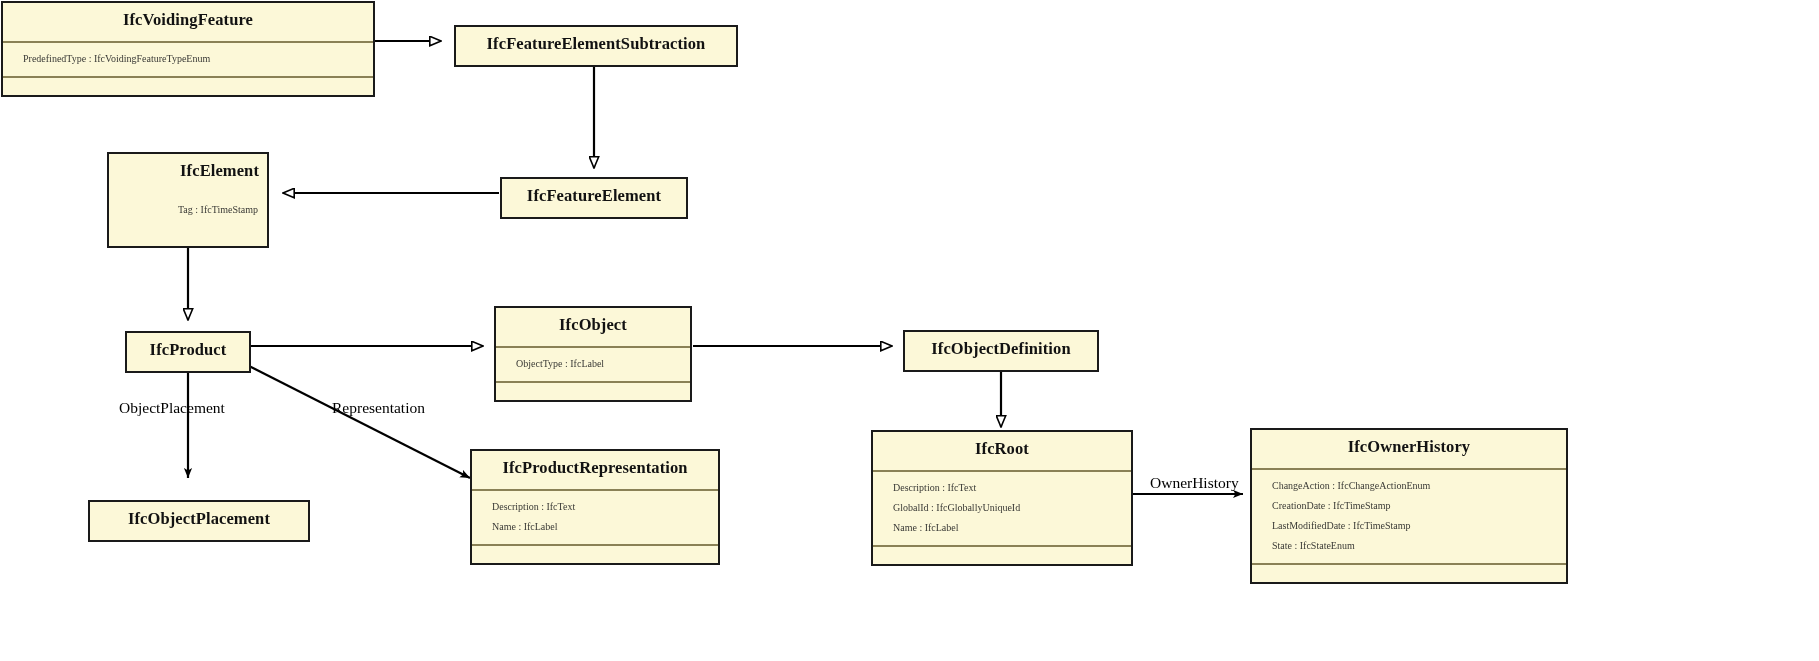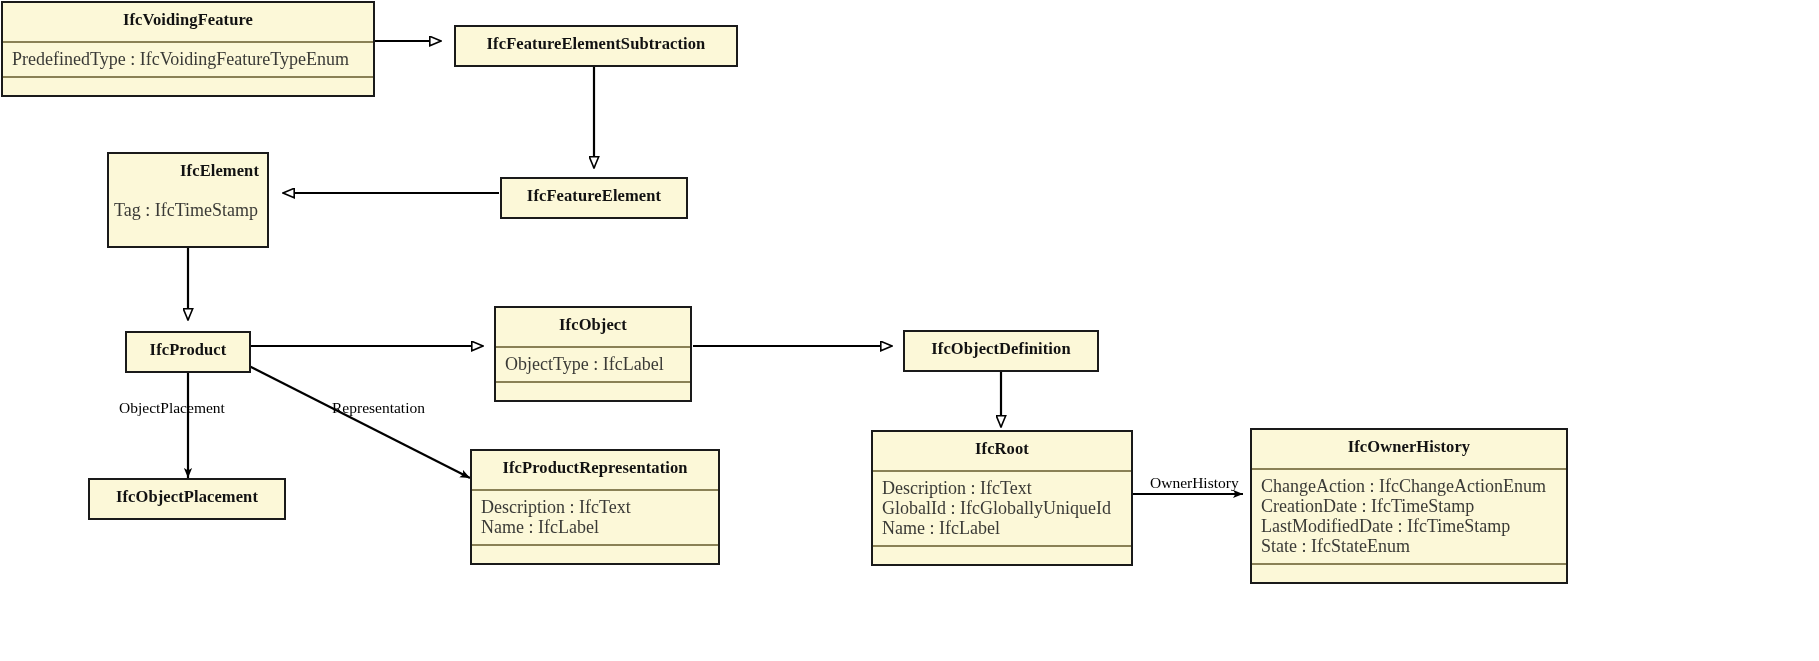--- a/index.html
+++ b/index.html
@@ -37,22 +37,22 @@
     color:#121212;
     white-space:nowrap;
   }
   .uml-sep{
     height:2px;
     background:#8a8156;
     flex:0 0 2px;
   }
   .uml-attrs{
     box-sizing:border-box;
-    padding:6px 9px 7px 9px;
-    font-size:18px;
+    padding:6px 9px 7px 20px;
+    font-size:10px;
     line-height:20px;
     color:#3a3a36;
     white-space:nowrap;
   }
   .uml-attr{display:block;}
   .uml-empty{
     box-sizing:border-box;
     height:17px;
   }
   
@@ -158,21 +158,21 @@
       <span class="uml-attr">ObjectType : IfcLabel</span>
     </div>
     <div class="uml-sep"></div>
     <div class="uml-empty"></div>
   </div>
 
   <div class="uml-box" style="left:903px; top:330px; width:196px;">
     <div class="uml-title">IfcObjectDefinition</div>
   </div>
 
-  <div class="uml-box" style="left:88px; top:478px; width:198px;">
+  <div class="uml-box" style="left:88px; top:500px; width:222px;">
     <div class="uml-title">IfcObjectPlacement</div>
   </div>
 
   <div class="uml-box" style="left:470px; top:449px; width:250px;">
     <div class="uml-title">IfcProductRepresentation</div>
     <div class="uml-sep"></div>
     <div class="uml-attrs">
       <span class="uml-attr">Description : IfcText</span>
       <span class="uml-attr">Name : IfcLabel</span>
     </div>

